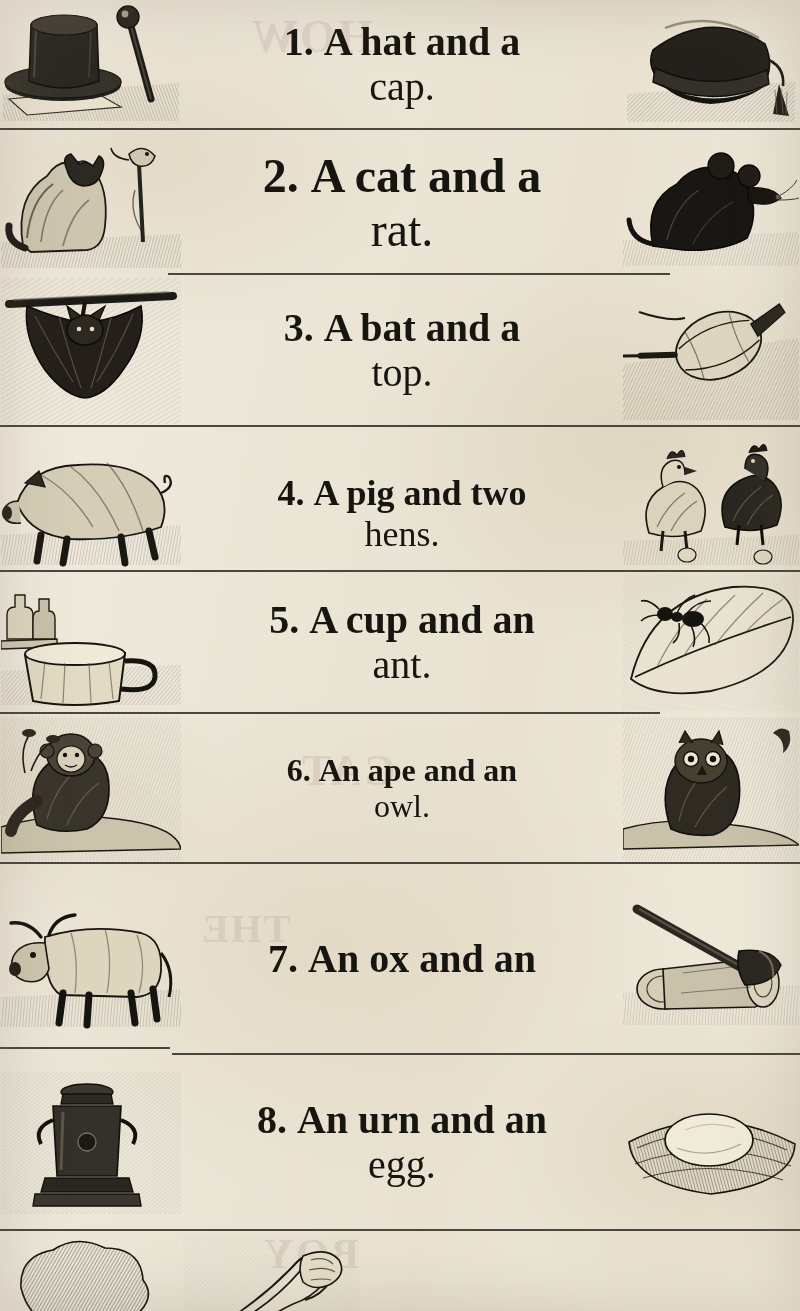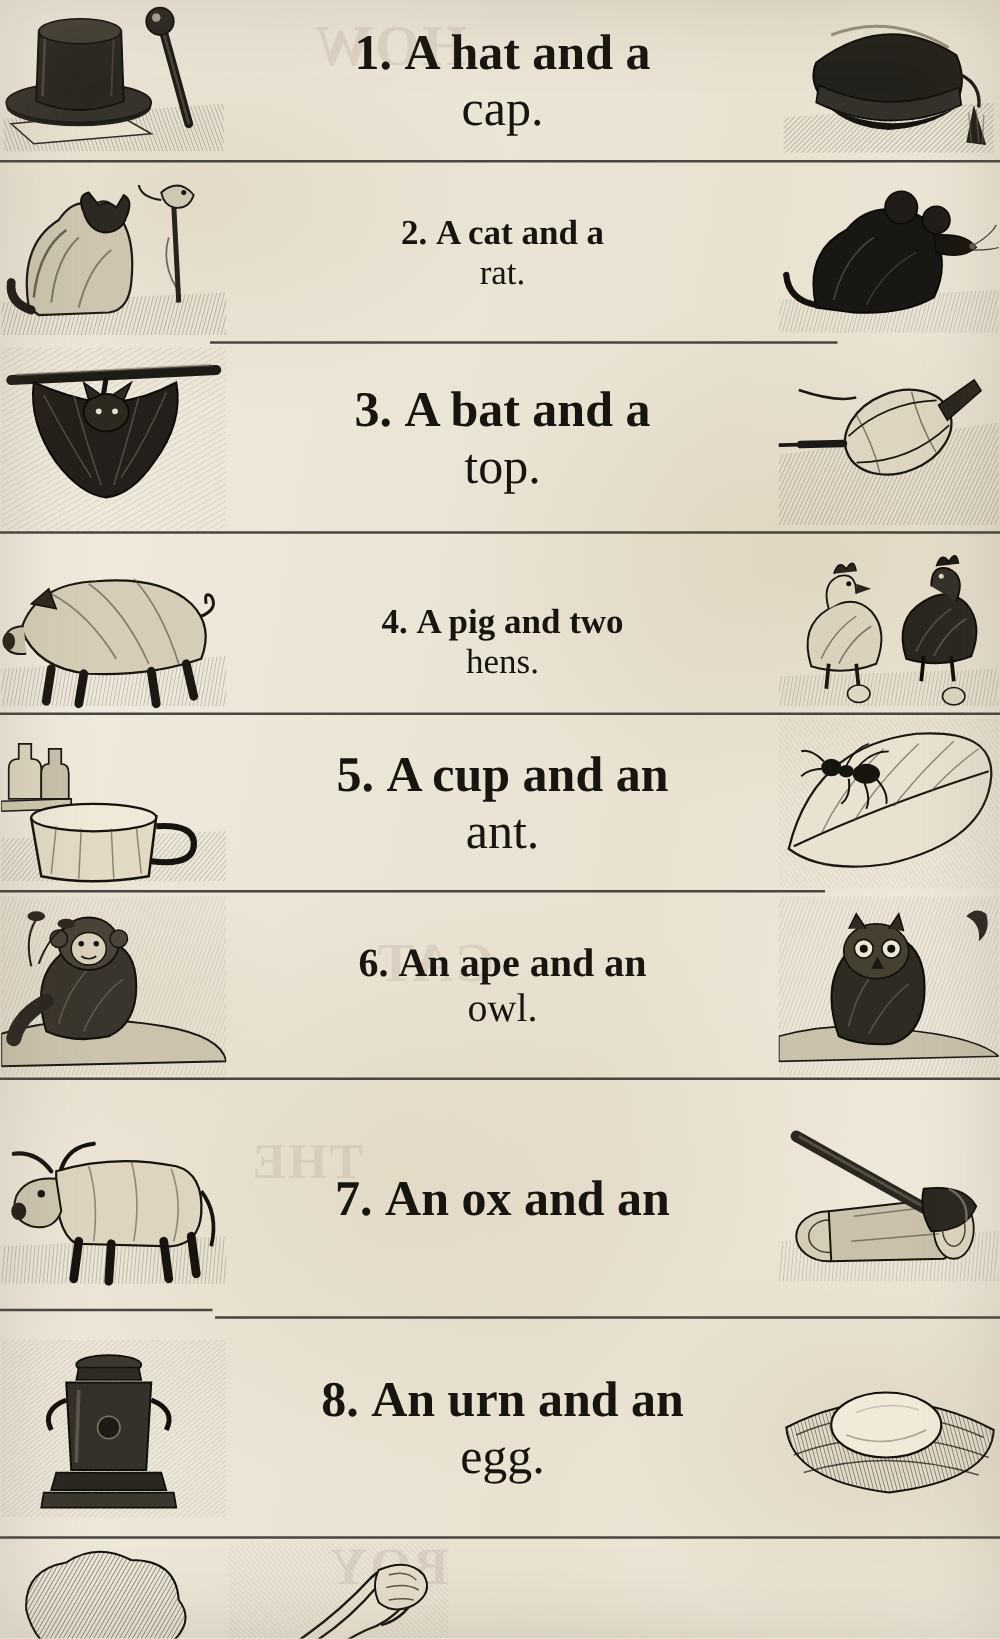--- a/index.html
+++ b/index.html
@@ -193,21 +193,21 @@
 
           <path d="M24 114 Q6 108 8 92" stroke="#1d1b16" stroke-width="7" fill="none" stroke-linecap="round"></path>
 
           <path d="M138 30 L142 108" stroke="#26241e" stroke-width="4"></path>
           <path d="M128 20 Q142 8 154 22 Q150 34 138 32 Q130 30 128 20 Z" fill="#cfc7b0" stroke="#1b1914" stroke-width="1.5"></path>
           <circle cx="146" cy="20" r="2" fill="#16140f"></circle>
           <path d="M128 26 Q112 24 110 14" stroke="#1b1914" stroke-width="1.6" fill="none"></path>
           <path d="M134 56 Q128 76 140 96" stroke="#1b1914" stroke-width="1.4" fill="none" opacity=".6"></path>
         </svg>
       </div>
-      <div class="cell-text" style="font-size:28px;">
+      <div class="cell-text" style="font-size:48px;">
         <span class="line"><span class="num">2.</span> <span class="big">A  cat  and  a</span></span>
         <span class="line">rat.</span>
       </div>
       <div class="cell-img right" style="height:140px;">
         <svg class="eng" width="176" height="134" viewBox="0 0 176 134" aria-hidden="true">
           <path d="M0 104 L176 96 L176 130 L0 130 Z" fill="url(#g2)" opacity=".3"></path>
 
           <path d="M30 110 Q20 66 54 48 Q70 28 96 32 Q120 34 126 54 Q136 78 124 102 Q100 116 60 114 Z" fill="#191713" stroke="#0b0a07" stroke-width="1.6"></path>
           <path d="M44 104 Q52 70 76 54" stroke="#6d6654" stroke-width="1.3" fill="none" opacity=".55"></path>
           <path d="M70 108 Q84 80 110 66" stroke="#6d6654" stroke-width="1.1" fill="none" opacity=".45"></path>
@@ -293,21 +293,21 @@
 
           <path d="M18 70 Q4 70 2 82 Q4 94 20 92" fill="#cfc7b0" stroke="#181611" stroke-width="1.6"></path>
           <ellipse cx="6" cy="82" rx="5" ry="7" fill="#262219"></ellipse>
           <path d="M24 52 L38 40 L44 56 Z" fill="#2d2920" stroke="#120f0b" stroke-width="1.2"></path>
 
           <path d="M40 104 L36 130 M66 108 L62 132 M120 106 L124 132 M148 100 L154 126" stroke="#1a1812" stroke-width="7" stroke-linecap="round"></path>
 
           <path d="M160 62 Q174 56 168 46 Q162 42 164 52" stroke="#1a1812" stroke-width="2.4" fill="none"></path>
         </svg>
       </div>
-      <div class="cell-text" style="font-size:28px;margin-top:28px;">
+      <div class="cell-text" style="font-size:36px;margin-top:28px;">
         <span class="line"><span class="num">4.</span> <span class="big">A  pig and two</span></span>
         <span class="line">hens.</span>
       </div>
       <div class="cell-img right" style="height:140px;">
         <svg class="eng" width="176" height="138" viewBox="0 0 176 138" aria-hidden="true">
           <path d="M0 110 L176 104 L176 134 L0 134 Z" fill="url(#g4)" opacity=".3"></path>
 
           <g>
             <path d="M26 102 Q16 70 40 56 Q60 44 74 58 Q88 74 78 100 Q52 110 26 102 Z" fill="#dad2bb" stroke="#181611" stroke-width="1.6"></path>
             <path d="M34 96 Q44 74 62 62 M48 100 Q58 80 74 70" stroke="#3e392f" stroke-width="1.2" fill="none" opacity=".6"></path>

